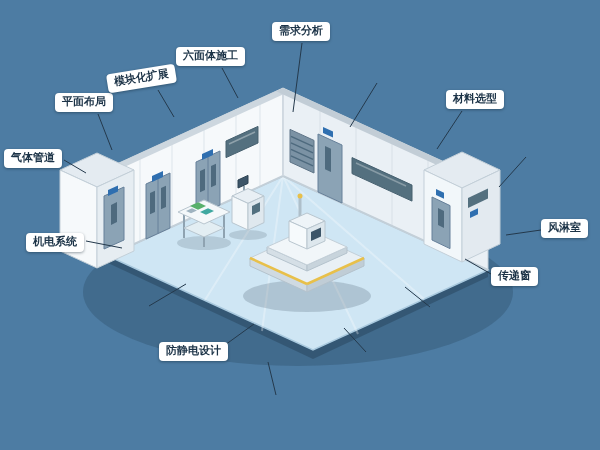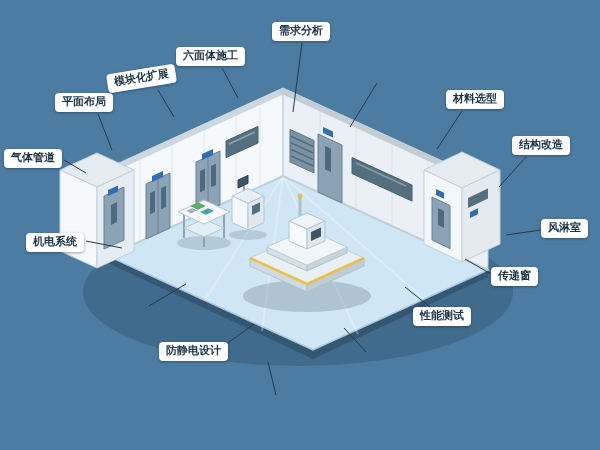--- a/index.html
+++ b/index.html
@@ -186,24 +186,22 @@
       <line x1="86" y1="241" x2="122" y2="248"></line>
       <line x1="64" y1="160" x2="86" y2="173"></line>
       <line x1="98" y1="114" x2="112" y2="150"></line>
       <line x1="158" y1="90" x2="174" y2="117"></line>
       <line x1="222" y1="68" x2="238" y2="98"></line>
     </g>
   </svg>
 
   <div class="label" style="left:272px;top:22px">需求分析</div>
   <div class="label" style="left:446px;top:90px">材料选型</div>
-  <div class="label" style="left:512px;top:136px">结构改造</div>
   <div class="label" style="left:541px;top:219px">风淋室</div>
   <div class="label" style="left:491px;top:267px">传递窗</div>
-  <div class="label" style="left:413px;top:307px">性能测试</div>
   <div class="label" style="left:159px;top:342px">防静电设计</div>
   <div class="label" style="left:26px;top:233px">机电系统</div>
   <div class="label" style="left:4px;top:149px">气体管道</div>
   <div class="label" style="left:55px;top:93px">平面布局</div>
   <div class="label tilt" style="left:107px;top:69px">模块化扩展</div>
   <div class="label" style="left:176px;top:47px">六面体施工</div>
 
 </div>
 
 </body></html>

